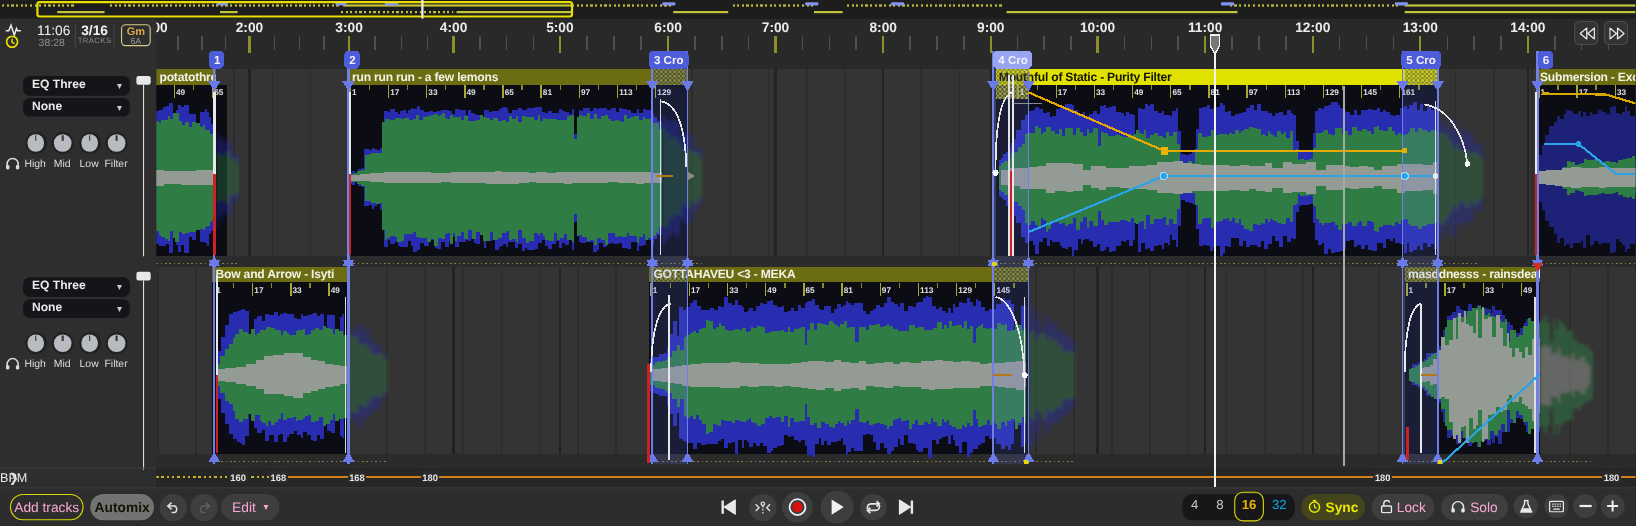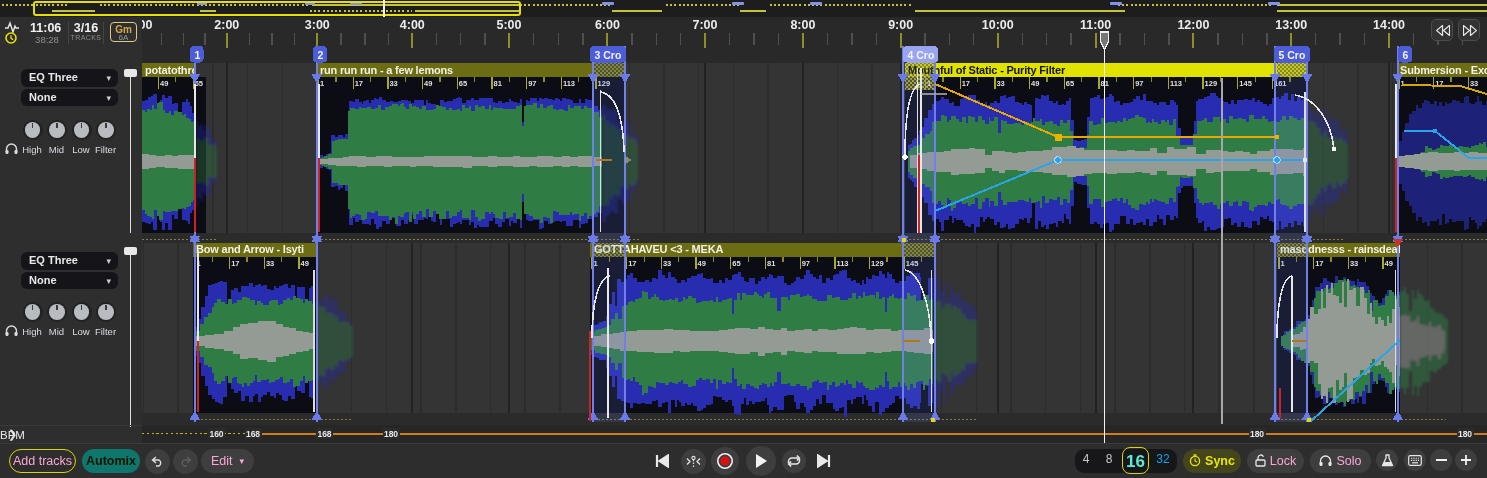--- a/index.html
+++ b/index.html
@@ -641,21 +641,21 @@
 
 <div id="lp">
 
   <svg class="abs" style="left:5px;top:4px" width="14" height="12" viewBox="0 0 14 12">
         <path d="M0,7 L3,7 L5,2 L8,11 L10,5 L11,7 L14,7" stroke="#e8e8e8" stroke-width="1.4" fill="none"></path>
       </svg>
   <svg class="abs" style="left:5px;top:15px" width="12" height="12" viewBox="0 0 12 12">
         <circle cx="6" cy="6" r="5" stroke="#e8e000" stroke-width="1.6" fill="none"></circle>
         <path d="M6,3.2 L6,6.4 L8.2,7.6" stroke="#e8e000" stroke-width="1.3" fill="none"></path>
       </svg>
-  <div class="abs" style="left:30px;top:3.5px;width:34px;text-align:left;color:#f2f2f2;font-size:12.5px;font-weight:700">11:06</div>
+  <div class="abs" style="left:30px;top:3.5px;width:34px;text-align:right;color:#f2f2f2;font-size:12.5px;font-weight:400">11:06</div>
   <div class="abs" style="left:30px;top:16.5px;width:34px;text-align:center;color:#8e8e8e;font-size:9.5px">38:28</div>
   <div class="vdiv" style="left:68px;top:5px;height:22px"></div>
   <div class="abs" style="left:70px;top:3.5px;width:32px;text-align:center;color:#f2f2f2;font-size:12.5px;font-weight:700">3/16</div>
   <div class="abs" style="left:70px;top:16.5px;width:32px;text-align:center;color:#8e8e8e;font-size:7px;letter-spacing:.4px">TRACKS</div>
   <div class="vdiv" style="left:103px;top:5px;height:22px"></div>
   <div class="abs" style="left:110px;top:5px;width:27px;height:20px;border:1.6px solid #d8cc8a;border-radius:4px;text-align:center">
     <div style="color:#d2a84c;font-size:10px;font-weight:700;line-height:9px;margin-top:1.5px">Gm</div>
     <div style="color:#9a9a9a;font-size:8px;line-height:8px">6A</div>
   </div>
 
@@ -731,21 +731,21 @@
       </svg>
 </div>
 <div class="abs" style="left:1458px;top:19px;width:22px;height:22px;background:#333333;border:1px solid #4c4c4c;border-radius:5px;z-index:4">
   <svg style="margin:5px 0 0 3.5px" width="14" height="11" viewBox="0 0 14 11">
         <path d="M0.5,0.5 L0.5,10.5 L6.5,5.5 Z M7.5,0.5 L7.5,10.5 L13.5,5.5 Z" fill="none" stroke="#e8e8e8" stroke-width="1.2"></path>
       </svg>
 </div>
 
 <div id="bb">
   <div class="pill" style="left:9px;width:67px;border:1.5px solid #d8d800">Add tracks</div>
-  <div class="pill" style="left:82px;width:58px;background:#0f766e;color:#141400;font-weight:600">Automix</div>
+  <div class="pill" style="left:82px;width:58px;background:#737373;color:#141400;font-weight:600">Automix</div>
   <div class="circ" style="left:145px;top:4.5px;width:25px;height:25px">
     <svg width="13" height="11" viewBox="0 0 13 11">
           <path d="M5,1 L1.5,4 L5,7 M1.5,4 L8,4 A3.5,3.5 0 0 1 8,10 L5,10" stroke="#e0e0e0" stroke-width="1.4" fill="none"></path>
         </svg>
   </div>
   <div class="circ" style="left:173px;top:4.5px;width:25px;height:25px">
     <svg width="13" height="11" viewBox="0 0 13 11">
           <path d="M8,1 L11.5,4 L8,7 M11.5,4 L5,4 A3.5,3.5 0 0 0 5,10 L8,10" stroke="#5e5e5e" stroke-width="1.4" fill="none"></path>
         </svg>
   </div>
@@ -782,21 +782,21 @@
         </svg>
   </div>
   <svg class="abs" style="left:817px;top:9.5px" width="14" height="14" viewBox="0 0 14 14">
         <path d="M12,1 L12,13 M1,1.5 L9.5,7 L1,12.5 Z" stroke="#e8e8e8" stroke-width="2.2" fill="#e8e8e8"></path>
       </svg>
 
   <div class="abs" style="left:1075px;top:4.5px;width:102px;height:24px;background:#17171a;border-radius:9px"></div>
   <div class="abs" style="left:1079px;top:8px;width:14px;text-align:center;color:#c8c8c8;font-size:12px">4</div>
   <div class="abs" style="left:1102px;top:8px;width:14px;text-align:center;color:#c8c8c8;font-size:12px">8</div>
   <div class="abs" style="left:1122px;top:2.5px;width:27px;height:27px;border:1.5px solid #d8d800;border-radius:8px"></div>
-  <div class="abs" style="left:1122px;top:8px;width:27px;text-align:center;color:#5eead4;font-size:17px;font-weight:600">16</div>
+  <div class="abs" style="left:1122px;top:8px;width:27px;text-align:center;color:#eab308;font-size:12px;font-weight:600">16</div>
   <div class="abs" style="left:1152px;top:8px;width:22px;text-align:center;color:#0ea5e9;font-size:12px">32</div>
   <div class="pill" style="left:1183px;width:58px;background:#45451d;color:#e8e800;font-weight:600">
     <svg width="12" height="13" viewBox="0 0 12 13" style="margin-right:4px">
           <circle cx="6" cy="7" r="4.6" fill="none" stroke="#e8e800" stroke-width="1.3"></circle>
           <path d="M6,4.5 L6,7 L8,8" stroke="#e8e800" stroke-width="1.1" fill="none"></path>
           <path d="M4.5,1 L7.5,1" stroke="#e8e800" stroke-width="1.4"></path>
           <path d="M6,1 L6,2.4" stroke="#e8e800" stroke-width="1.2"></path>
         </svg>Sync</div>
   <div class="pill" style="left:1247px;width:57px;background:#3e3e3e">
     <svg width="11" height="13" viewBox="0 0 11 13" style="margin-right:4px">

